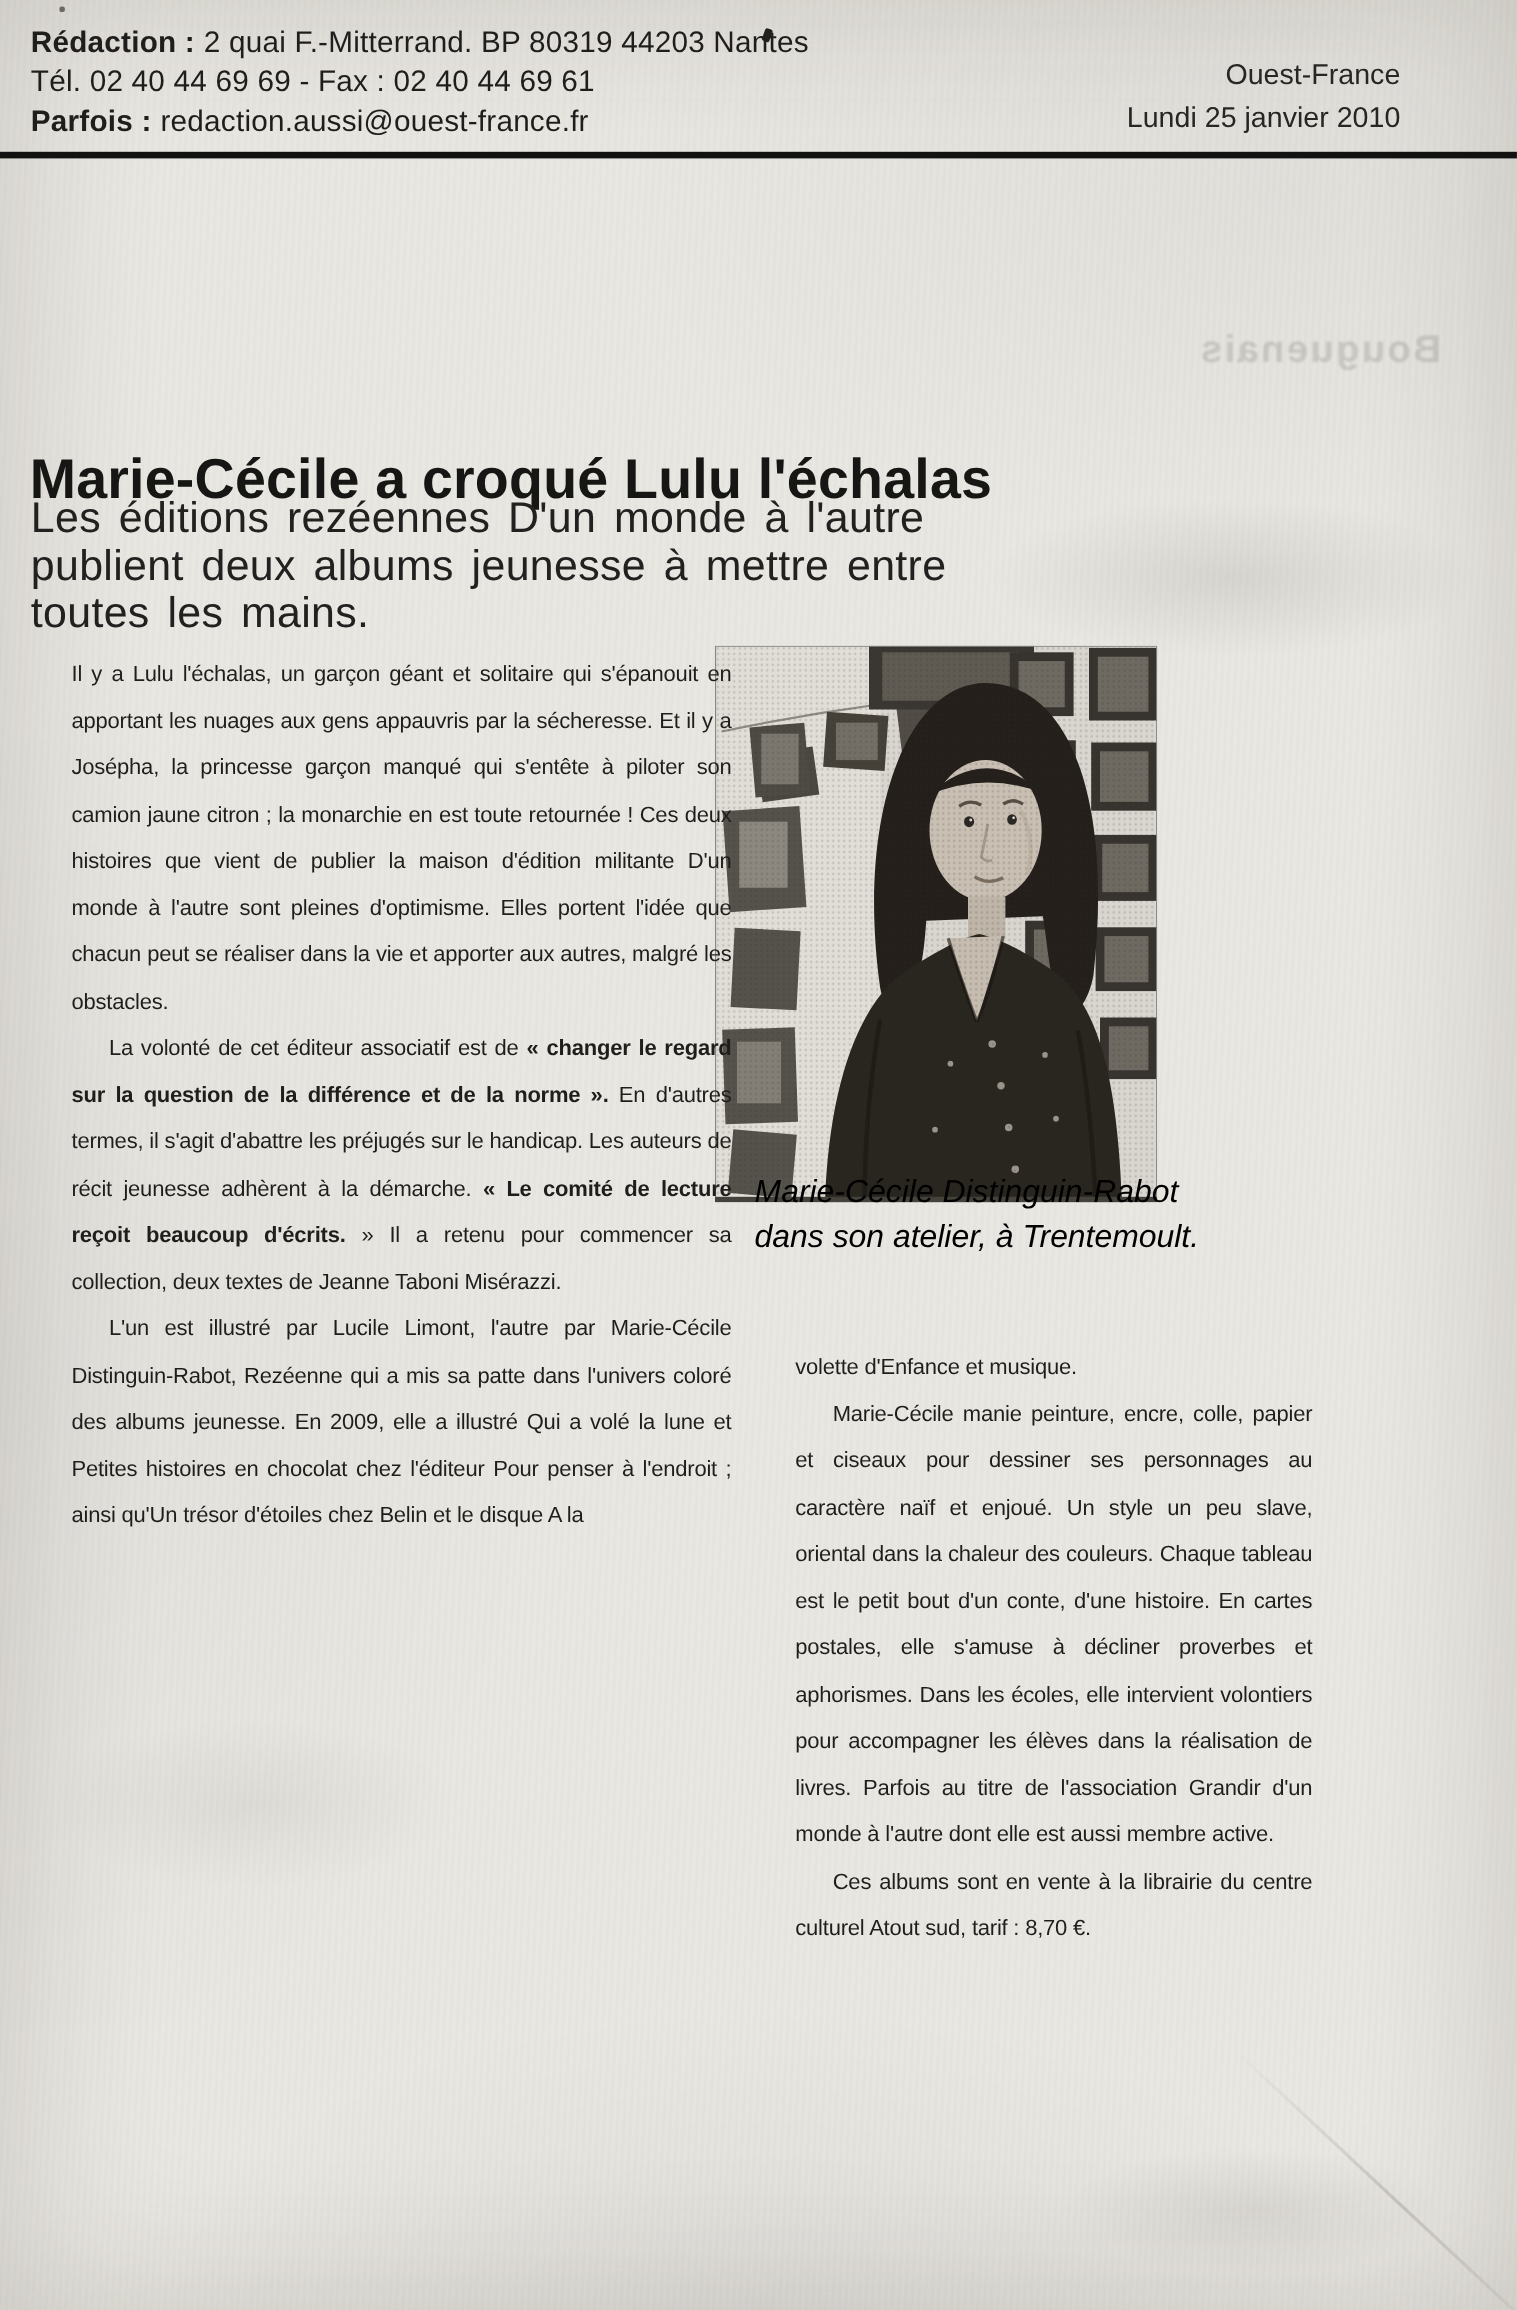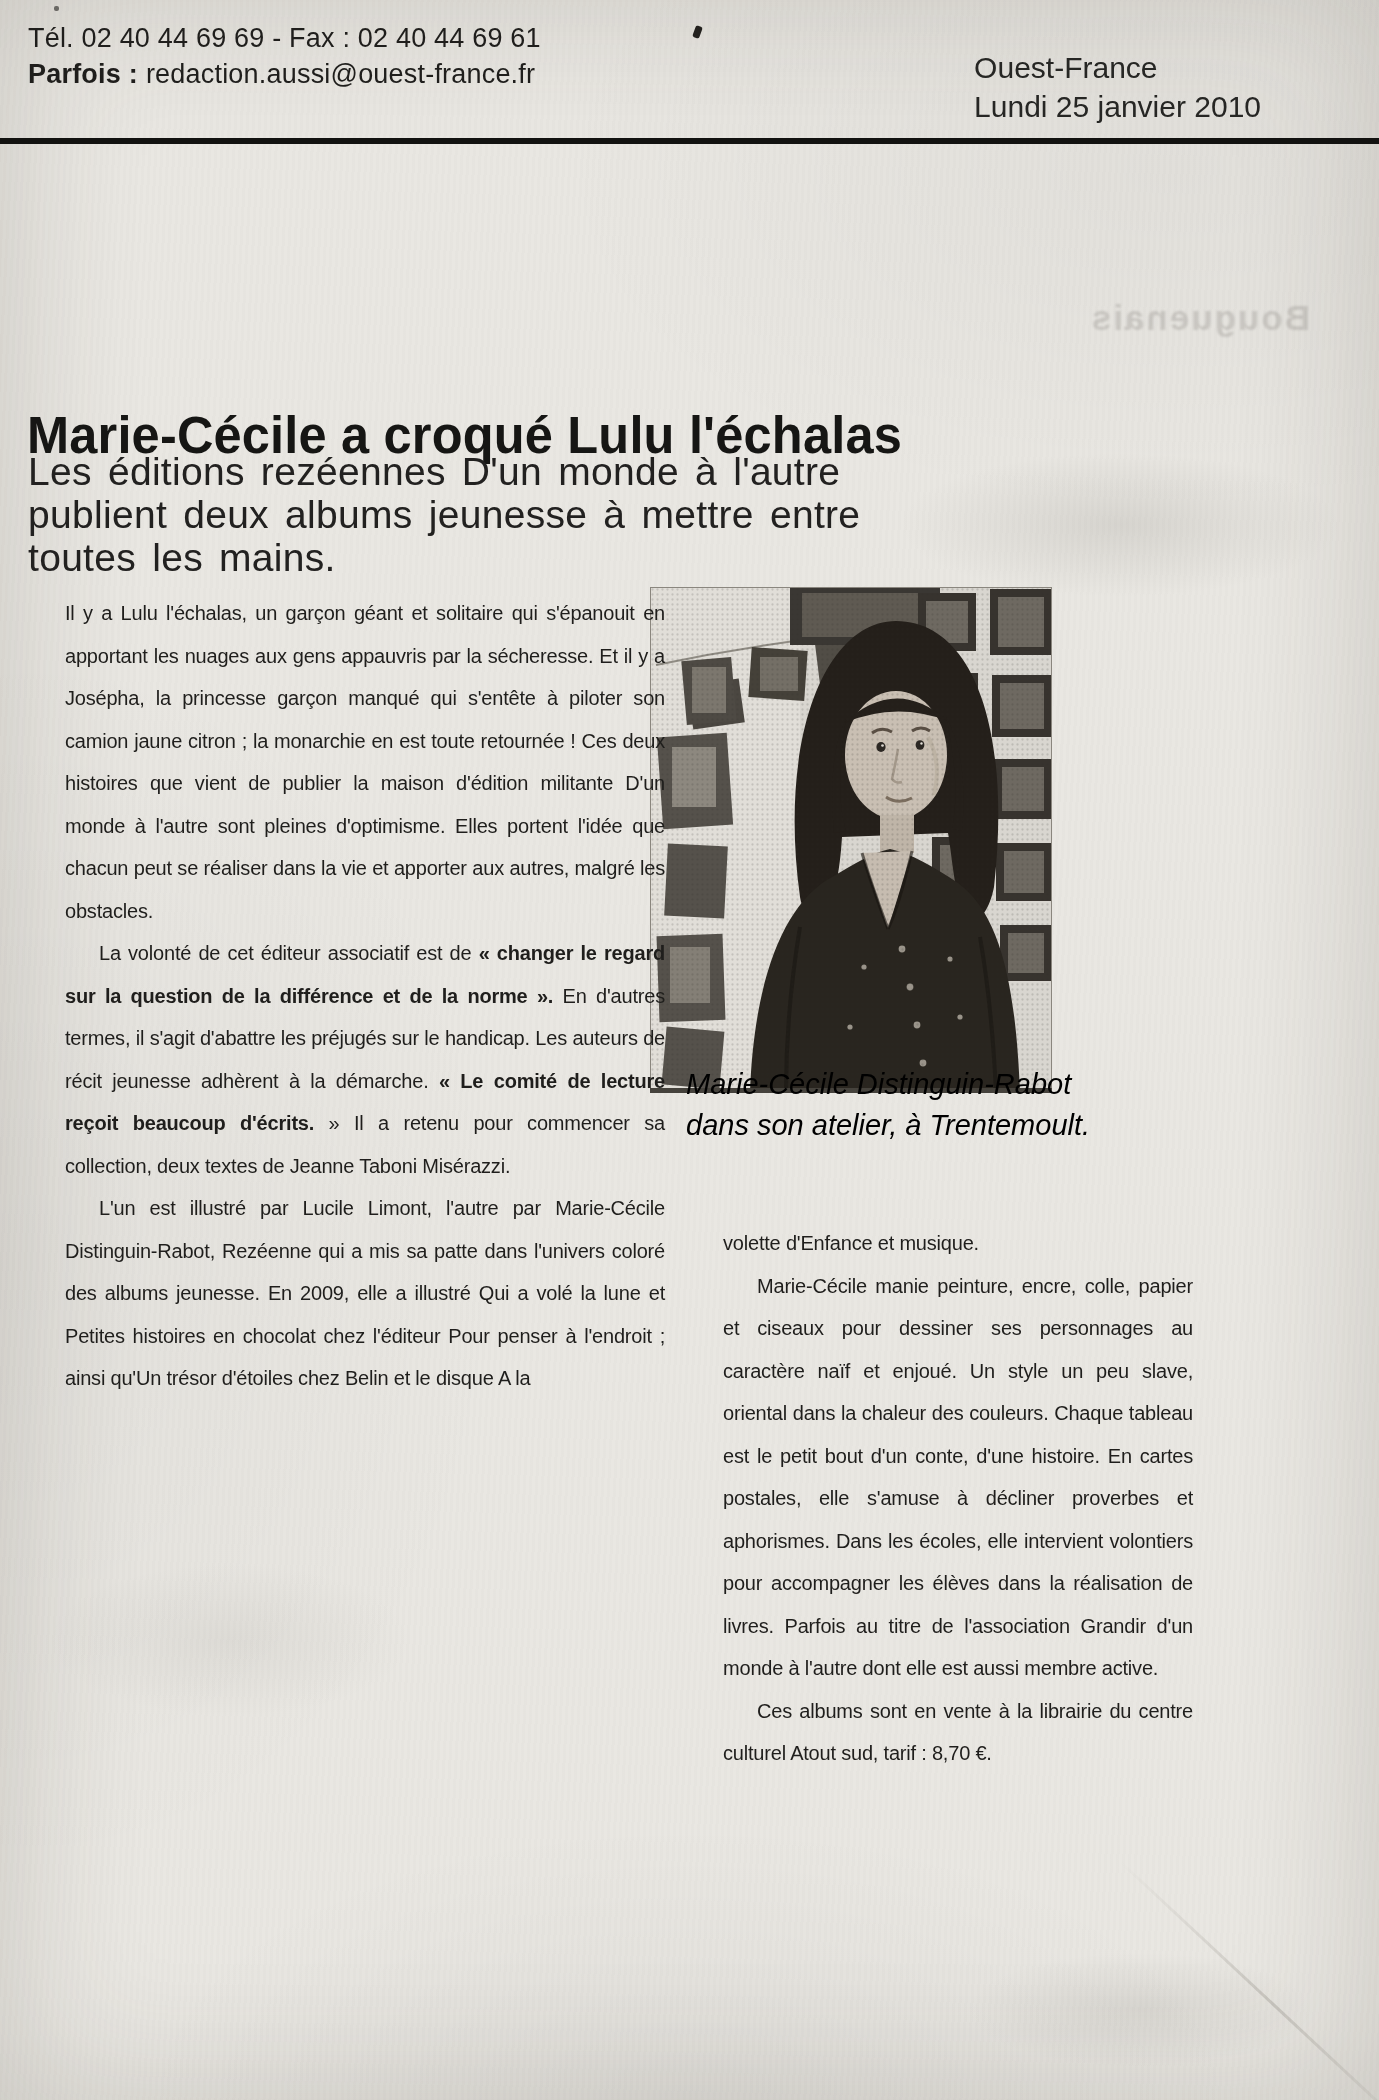--- a/index.html
+++ b/index.html
@@ -18,21 +18,21 @@
       radial-gradient(ellipse 900px 500px at 85% 8%, rgba(0,0,0,0.035), transparent 70%),
       radial-gradient(ellipse 700px 900px at 2% 60%, rgba(0,0,0,0.03), transparent 70%),
       radial-gradient(ellipse 800px 400px at 50% 100%, rgba(0,0,0,0.04), transparent 70%),
       repeating-linear-gradient(93deg, rgba(0,0,0,0.012) 0 3px, rgba(255,255,255,0.012) 3px 6px);
     box-shadow:inset 0 0 140px rgba(60,55,45,0.18);
   }
   
   .masthead-left{position:absolute;left:28px;top:20px;font-size:27px;line-height:36px;letter-spacing:0.2px;}
   .masthead-left .lbl{font-weight:bold;}
   .masthead-left .val{margin-left:0.3em;}
-  .masthead-right{position:absolute;right:118px;top:48px;font-size:30px;line-height:39px;color:#262624;}
+  .masthead-right{position:absolute;right:106px;top:48px;text-align:right;font-size:26px;line-height:39px;color:#262624;}
   .top-rule{position:absolute;left:0;top:138px;width:1379px;height:6px;background:var(--rule);}
   .speck{position:absolute;background:#23211e;border-radius:2px;}
   
   .ghost-word{
     position:absolute;left:1000px;top:298px;width:310px;
     font-weight:bold;font-size:35px;letter-spacing:2px;
     color:rgba(90,87,79,0.20);
     transform:scaleX(-1);filter:blur(1px);
   }
   .ghost-blob{position:absolute;pointer-events:none;}
@@ -70,20 +70,21 @@
     position:absolute;left:686px;top:1064px;width:452px;
     font-style:italic;font-size:29px;line-height:41px;color:#000000;
   }
 </style>
 </head>
 <body>
 
 <div class="paper-texture"></div>
 
 <div class="masthead-left">
+  <div><span class="lbl">Rédaction :</span><span class="val">2 quai F.-Mitterrand. BP 80319 44203 Nantes</span></div>
   <div>Tél. 02 40 44 69 69 - Fax : 02 40 44 69 61</div>
   <div><span class="lbl">Parfois :</span><span class="val">redaction.aussi@ouest-france.fr</span></div>
 </div>
 <div class="masthead-right">
   <div>Ouest-France</div>
   <div>Lundi 25 janvier 2010</div>
 </div>
 <div class="top-rule"></div>
 <div class="speck" style="left:694px;top:26px;width:7px;height:12px;transform:rotate(20deg);"></div>
 <div class="speck" style="left:54px;top:6px;width:5px;height:5px;opacity:.6;"></div>

